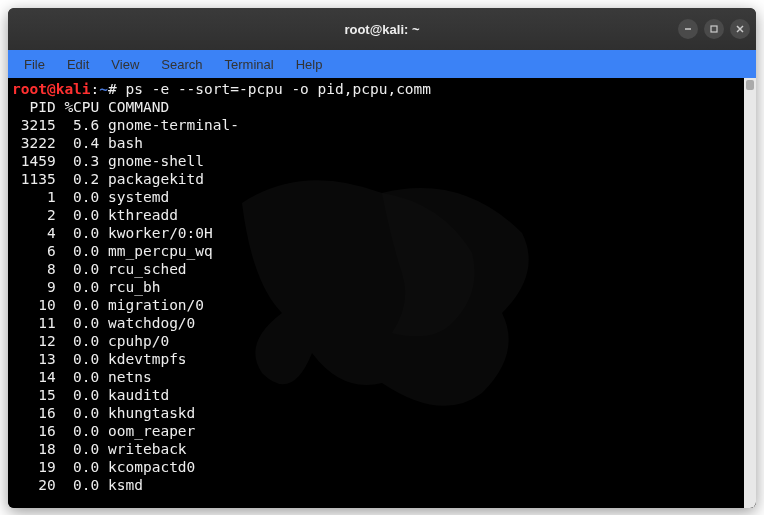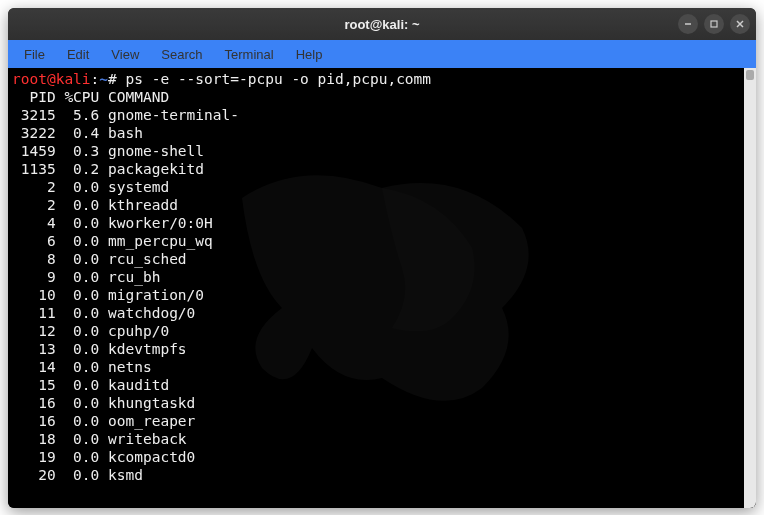--- a/index.html
+++ b/index.html
@@ -15,21 +15,21 @@
       height: 500px;
       margin: 8px auto 0;
       background: #2a2a2a;
       border-radius: 6px;
       box-shadow: 0 4px 16px rgba(0,0,0,0.4);
       display: flex;
       flex-direction: column;
       overflow: hidden;
     }
     .titlebar {
-      height: 32px;
+      height: 42px;
       background: linear-gradient(to bottom, #3a3a3a, #2f2f2f);
       display: flex;
       align-items: center;
       justify-content: center;
       position: relative;
       border-radius: 6px 6px 0 0;
     }
     .title {
       color: #eee;
       font-size: 13px;
@@ -89,21 +89,21 @@
     }
     .scrollbar-thumb {
       position: absolute;
       top: 2px;
       left: 2px;
       width: 8px;
       height: 10px;
       background: #aaa;
       border-radius: 2px;
     }
-    .prompt-user { color: #ff3030; font-weight: normal; }
+    .prompt-user { color: #ff3030; font-weight: bold; }
     .prompt-colon { color: #eee; }
     .prompt-path { color: #4878d8; font-weight: bold; }
     .prompt-hash { color: #eee; }
     .command { color: #eee; }
     .output-line { color: #eee; white-space: pre; }
     .dragon {
       position: absolute;
       top: 50%;
       left: 50%;
       transform: translate(-50%, -50%);
@@ -153,21 +153,21 @@
       <path d="M 200 50 Q 260 60 290 110 Q 300 150 270 180 Q 250 200 210 190 Q 230 160 220 130 Q 210 100 200 50 Z" fill="#444"></path>
     </svg>
     <div class="content">
       <div class="output-line"><span class="prompt-user">root@kali</span><span class="prompt-colon">:</span><span class="prompt-path">~</span><span class="prompt-hash">#</span> <span class="command">ps -e --sort=-pcpu -o pid,pcpu,comm</span></div>
       <div class="output-line">  PID %CPU COMMAND</div>
       <div id="rows">
           <div class="output-line"> 3215  5.6 gnome-terminal-</div>
           <div class="output-line"> 3222  0.4 bash</div>
           <div class="output-line"> 1459  0.3 gnome-shell</div>
           <div class="output-line"> 1135  0.2 packagekitd</div>
-          <div class="output-line">    2  0.0 systemd</div>
+          <div class="output-line">    1  0.0 systemd</div>
           <div class="output-line">    2  0.0 kthreadd</div>
           <div class="output-line">    4  0.0 kworker/0:0H</div>
           <div class="output-line">    6  0.0 mm_percpu_wq</div>
           <div class="output-line">    8  0.0 rcu_sched</div>
           <div class="output-line">    9  0.0 rcu_bh</div>
           <div class="output-line">   10  0.0 migration/0</div>
           <div class="output-line">   11  0.0 watchdog/0</div>
           <div class="output-line">   12  0.0 cpuhp/0</div>
           <div class="output-line">   13  0.0 kdevtmpfs</div>
           <div class="output-line">   14  0.0 netns</div>

